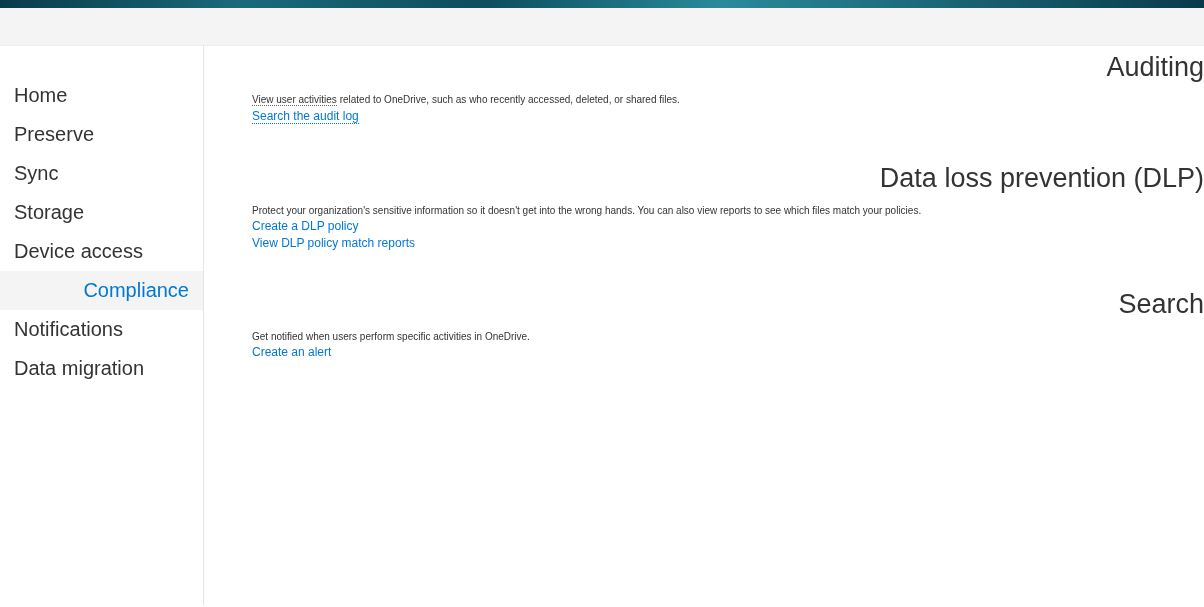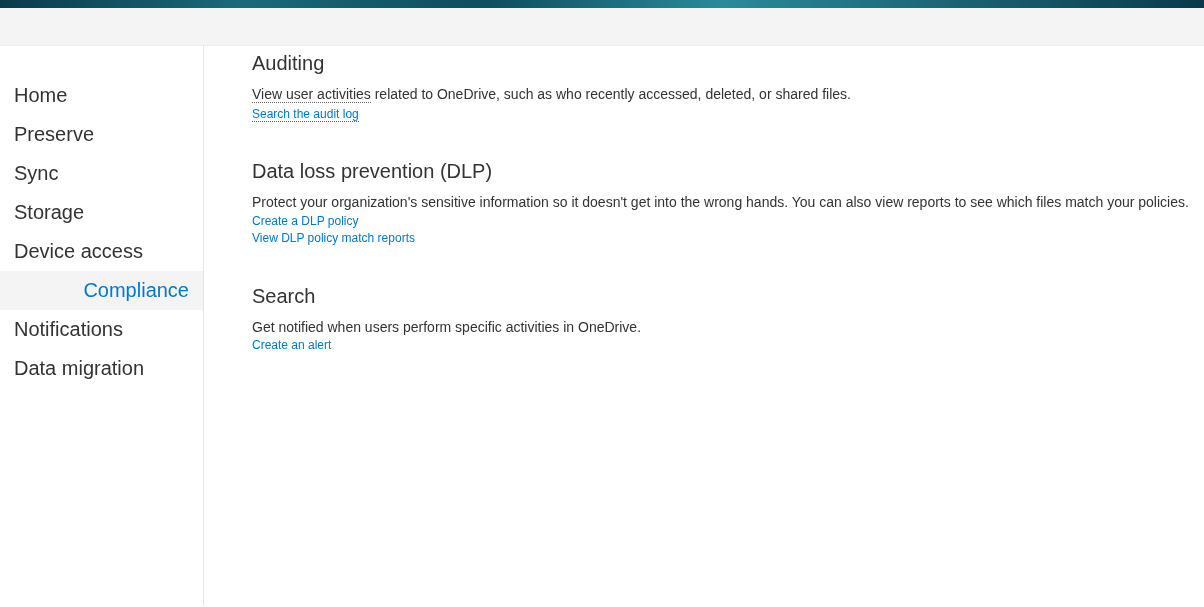--- a/index.html
+++ b/index.html
@@ -40,27 +40,28 @@
     text-align: right;
   }
   .content {
     flex: 1;
     padding: 6px 0 30px 48px;
   }
   .section {
     margin-bottom: 38px;
   }
   .section-title {
-    font-size: 20px;
+    font-size: 27px;
     font-weight: 300;
     color: #333;
     margin-bottom: 10px;
+    text-align: right;
   }
   .section-desc {
-    font-size: 14px;
+    font-size: 10px;
     color: #333;
     line-height: 1.4;
   }
   .section-link {
     display: block;
     color: #0078d4;
     text-decoration: none;
     font-size: 12px;
     line-height: 1.4;
     margin-top: 0;

